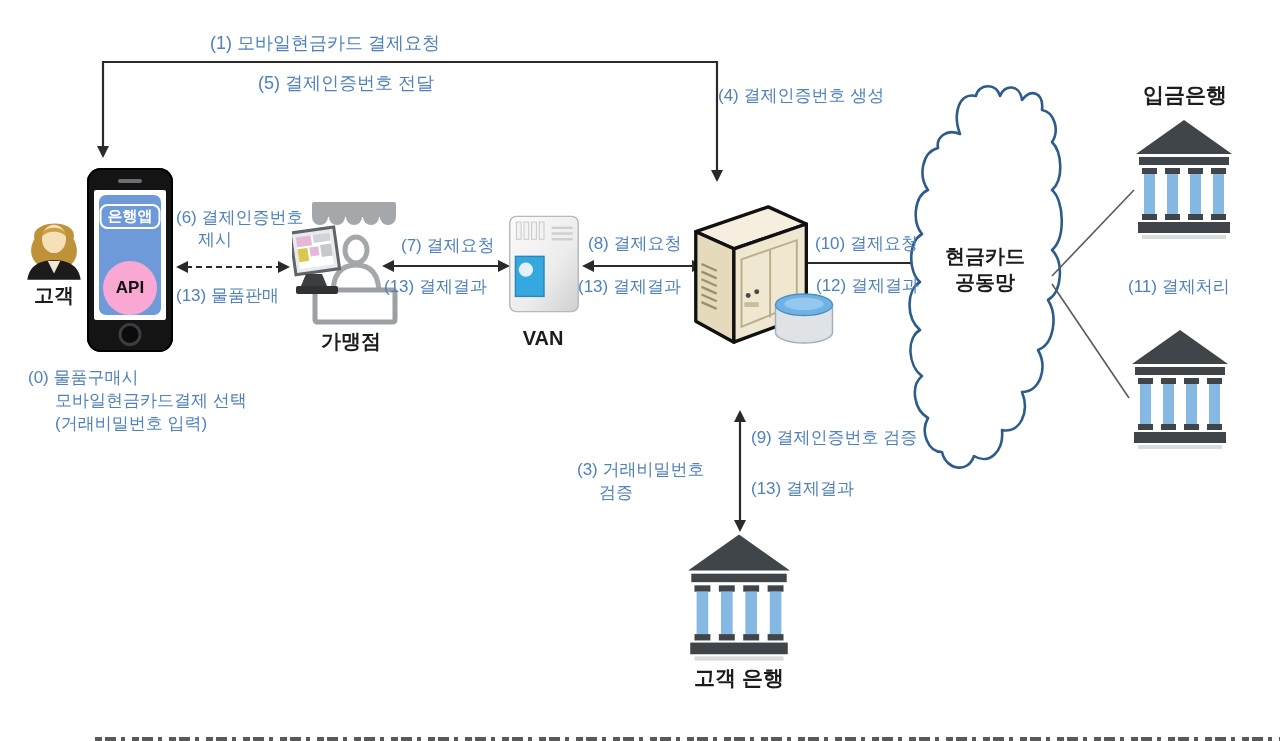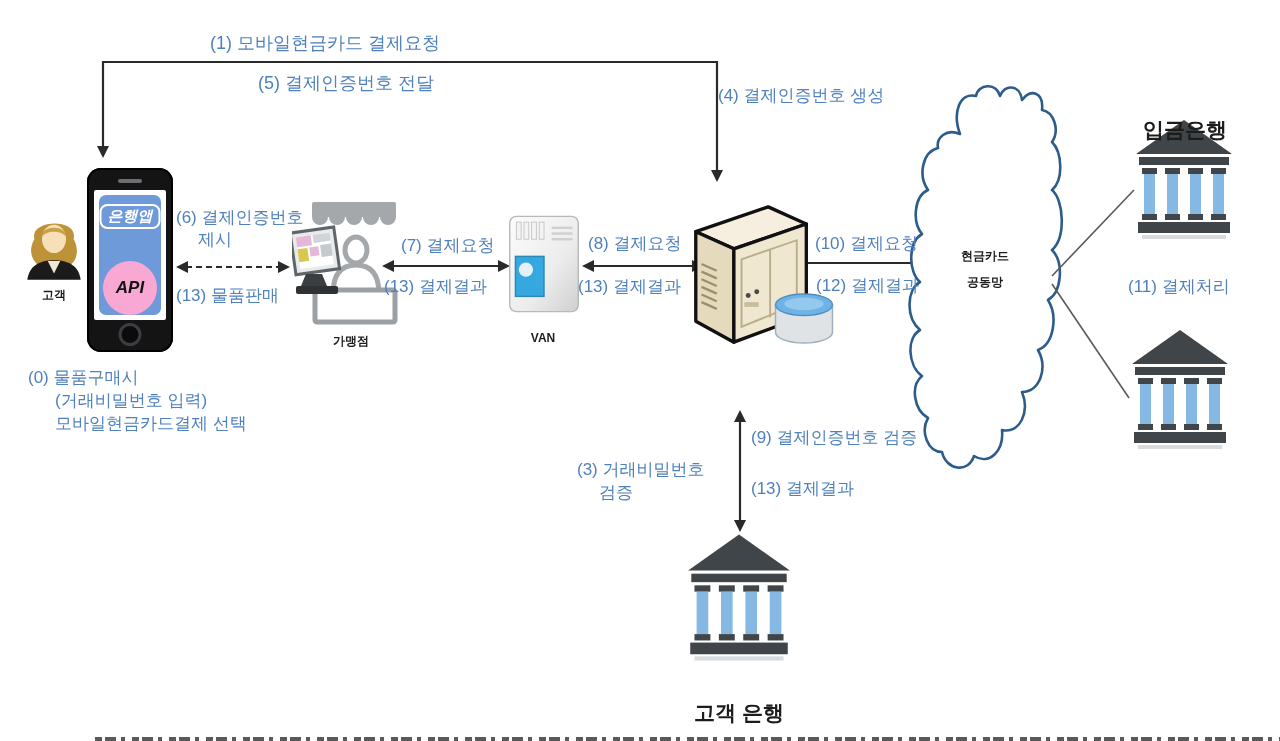--- a/index.html
+++ b/index.html
@@ -4,30 +4,30 @@
 <style>
   html,body{margin:0;padding:0;background:#fff;}
   #stage{position:relative;width:1280px;height:741px;background:#fff;overflow:hidden;
          font-family:"Liberation Sans","DejaVu Sans",sans-serif;}
   #overlay{position:absolute;left:0;top:0;width:1280px;height:741px;}
   .abs{position:absolute;}
   .lbl{position:absolute;color:var(--accent-blue);font-weight:normal;font-size:17px;
        line-height:21px;white-space:nowrap;}
   .lbl.big{font-size:18px;}
   .lbl .ind{display:block;padding-left:25px;}
-  .node-lbl{position:absolute;color:var(--text-dark);font-weight:bold;font-size:12px;
+  .node-lbl{position:absolute;color:var(--text-dark);font-weight:bold;font-size:20px;
        text-align:center;line-height:23px;white-space:nowrap;}
-  .node-lbl.bank{font-size:21px;margin-top:35px;}
+  .node-lbl.bank{font-size:21px;}
   
   #phone{position:absolute;left:87px;top:168px;width:86px;height:184px;background:#141414;
          border-radius:14px;box-shadow:inset 0 0 0 2px #000;}
   #phone .speaker{position:absolute;top:11px;left:50%;transform:translateX(-50%);
          width:24px;height:4px;background:#6b6f73;border-radius:2px;}
   #phone .screen{position:absolute;left:7px;right:7px;top:22px;bottom:32px;background:#fff;
-         border-radius:2px;font-style:italic;}
+         border-radius:2px;}
   #phone .app{position:absolute;left:3px;right:3px;top:3px;bottom:3px;background:#6f9ad9;
          border:2px solid #fff;border-radius:9px;}
   #phone .appname{position:absolute;top:9px;left:50%;transform:translateX(-50%);
          border:2px solid #fff;border-radius:8px;padding:1px 6px;color:#fff;
          font-weight:bold;font-size:15px;white-space:nowrap;}
   #phone .api{position:absolute;top:66px;left:50%;transform:translateX(-50%);
          width:54px;height:54px;border-radius:50%;background:#f9a8d4;display:flex;
          align-items:center;justify-content:center;color:#111;font-weight:bold;font-size:17px;}
   #phone .home{position:absolute;bottom:6px;left:50%;transform:translateX(-50%);
          width:17px;height:17px;border-radius:50%;background:#0b0b0b;border:3px solid #3a3e42;}
@@ -229,22 +229,22 @@
   <div class="lbl big" style="left:210px;top:33px">(1) 모바일현금카드 결제요청</div>
   <div class="lbl big" style="left:258px;top:73px">(5) 결제인증번호 전달</div>
   <div class="lbl" style="left:718px;top:85px">(4) 결제인증번호 생성</div>
   <div class="lbl" style="left:176px;top:207px;line-height:22px">
     <span>(6) 결제인증번호</span>
     <span class="ind" style="padding-left:22px">제시</span>
   </div>
   <div class="lbl" style="left:176px;top:285px">(13) 물품판매</div>
   <div class="lbl" style="left:28px;top:366px;line-height:23px">
     <span>(0) 물품구매시</span>
+    <span class="ind" style="padding-left:27px">모바일현금카드결제 선택</span>
     <span class="ind" style="padding-left:27px">(거래비밀번호 입력)</span>
-    <span class="ind" style="padding-left:27px">모바일현금카드결제 선택</span>
   </div>
   <div class="lbl" style="left:401px;top:235px">(7) 결제요청</div>
   <div class="lbl" style="left:384px;top:276px">(13) 결제결과</div>
   <div class="lbl" style="left:588px;top:233px">(8) 결제요청</div>
   <div class="lbl" style="left:578px;top:276px">(13) 결제결과</div>
   <div class="lbl" style="left:815px;top:233px">(10) 결제요청</div>
   <div class="lbl" style="left:816px;top:275px">(12) 결제결과</div>
   <div class="lbl" style="left:751px;top:427px">(9) 결제인증번호 검증</div>
   <div class="lbl" style="left:751px;top:478px">(13) 결제결과</div>
   <div class="lbl" style="left:577px;top:458px;line-height:23px">

